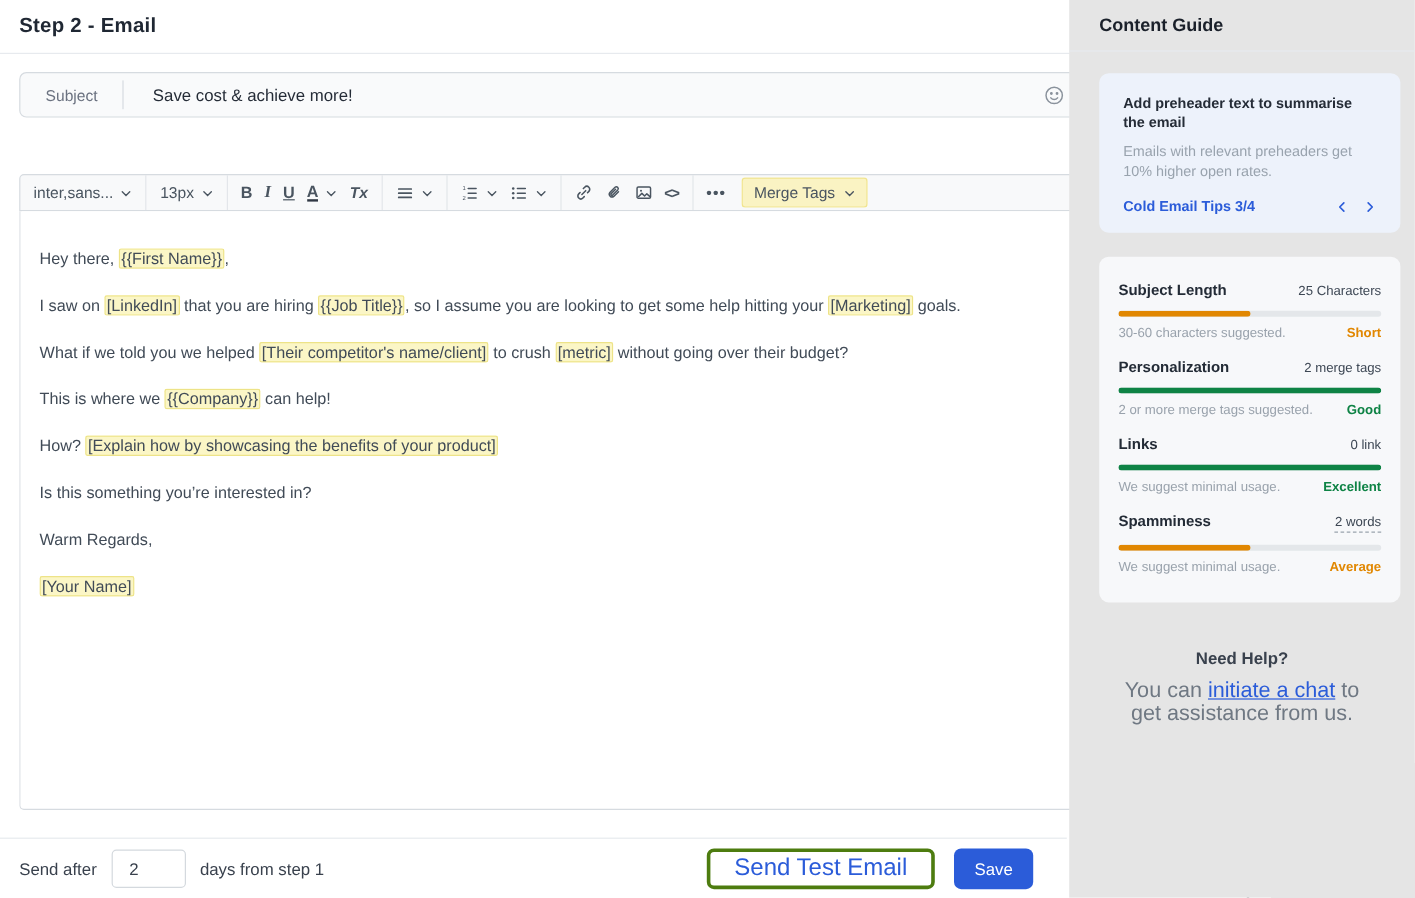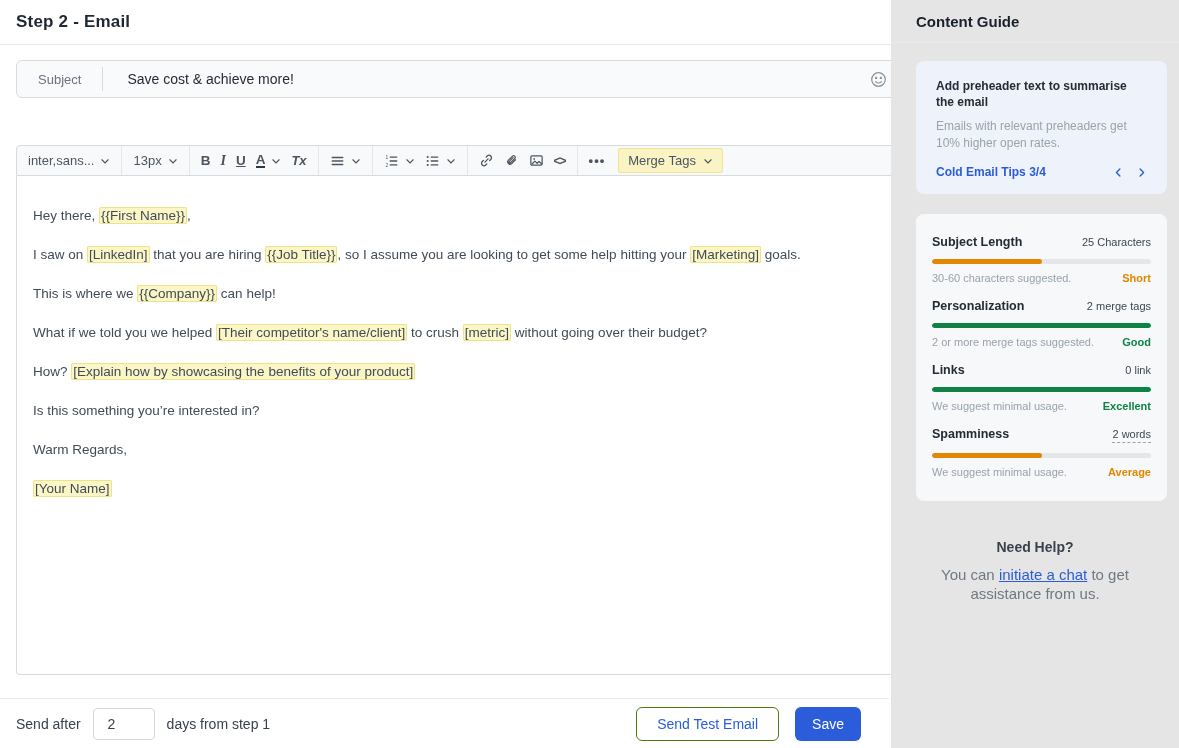--- a/index.html
+++ b/index.html
@@ -72,22 +72,22 @@
     background:#3B6CE7; border:2px solid #fff; color:#fff; font-size:8px; font-weight:700;
     display:flex; align-items:center; justify-content:center; }
 
   
   .footer { position:absolute; left:0; bottom:0; width:889px; height:50px; border-top:1px solid #E7EAEE;
     display:flex; align-items:center; padding:0 28px 0 16px; background:#fff; }
   .send-after-label, .days-label { font-size:14px; color:#39414D; }
   .delay-input { width:62px; height:32px; margin:0 12px; border:1px solid #D4D9DE; border-radius:4px;
     font-size:14px; color:#39414D; padding-left:14px; font-family:inherit; background:#fff; }
   .footer-actions { margin-left:auto; display:flex; align-items:center; gap:16px; }
-  .btn-outline { height:34px; padding:0 20px; background:#fff; border:1px solid #4d7c0f; border-radius:6px;
-    color:#2B5CD9; font-size:14px; font-family:inherit; cursor:pointer; }
+  .btn-outline { height:34px; padding:0 20px; background:#fff; border:3px solid #4d7c0f; border-radius:6px;
+    color:#2B5CD9; font-size:20px; font-family:inherit; cursor:pointer; }
   .btn-primary { height:34px; padding:0 17px; background:#2B5CD9; border:none; border-radius:6px;
     color:#fff; font-size:14px; font-family:inherit; cursor:pointer; }
 
   
   .sidebar { position:absolute; left:891px; top:0; width:288px; height:748px; background:#e5e5e5; }
   .sb-header { height:43px; display:flex; align-items:center; padding-left:25px;
     border-bottom:1px solid #E7EAEE; }
   .sb-title { font-size:15px; font-weight:700; color:#1A202A; }
   .tip-card { margin:18px 12px 0 25px; background:#EDF2FB; border-radius:8px; padding:17px 20px 15px; }
   .tip-title { font-size:12px; font-weight:700; color:#252C37; line-height:16px; }
@@ -104,21 +104,21 @@
   .metric-value { margin-left:auto; font-size:11px; color:#3D4754; }
   .metric-value.dashed { border-bottom:1px dashed #9AA3AD; padding-bottom:2px; }
   .metric-track { margin:10px 0 8px; height:5px; border-radius:3px; background:#E4E7EA; overflow:hidden; }
   .metric-fill { height:100%; border-radius:3px; }
   .metric-bottom { display:flex; align-items:baseline; }
   .metric-suggestion { font-size:11px; color:#99A2AC; }
   .metric-status { margin-left:auto; font-size:11px; font-weight:600; }
 
   .help-section { margin-top:38px; text-align:center; }
   .help-title { font-size:14px; font-weight:700; color:#39414D; }
-  .help-body { margin:10px auto 0; width:205px; font-size:15px; color:#6F7883; line-height:19px; }
+  .help-body { margin:10px auto 0; width:205px; font-size:18px; color:#6F7883; line-height:19px; }
   .help-link { color:#2B5CD9; text-decoration:underline; cursor:pointer; }
   svg { display:block; }
 </style>
 </head>
 <body>
 
 <div class="main">
 
   <div class="modal-header">
     <span class="modal-title">Step 2 - Email</span>
@@ -262,22 +262,22 @@
         <rect x="5.5" y="2.5" width="8" height="9.5" rx="1.4"></rect>
           <path d="M3 5.5v6.2A2.3 2.3 0 0 0 5.3 14h5.2"></path>
       </svg>
       <span>Template</span>
     </span>
   </div>
 
   <div class="editor">
     <p><span>Hey there, </span><span class="hl">{{First Name}}</span><span>,</span></p>
     <p><span>I saw on </span><span class="hl">[LinkedIn]</span><span> that you are hiring </span><span class="hl">{{Job Title}}</span><span>, so I assume you are looking to get some help hitting your </span><span class="hl">[Marketing]</span><span> goals.</span></p>
+    <p><span>What if we told you we helped </span><span class="hl">[Their competitor's name/client]</span><span> to crush </span><span class="hl">[metric]</span><span> without going over their budget?</span></p>
     <p><span>This is where we </span><span class="hl">{{Company}}</span><span> can help!</span></p>
-    <p><span>What if we told you we helped </span><span class="hl">[Their competitor's name/client]</span><span> to crush </span><span class="hl">[metric]</span><span> without going over their budget?</span></p>
     <p><span>How? </span><span class="hl">[Explain how by showcasing the benefits of your product]</span></p>
     <p><span>Is this something you’re interested in?</span></p>
     <p><span>Warm Regards,</span></p>
     <p><span class="hl">[Your Name]</span></p>
 
     <div class="gram-pill">
       <span class="gram-assist">✦</span>
       <span class="gram-g">
           <span>G</span>
         <span class="gram-badge">1</span>

